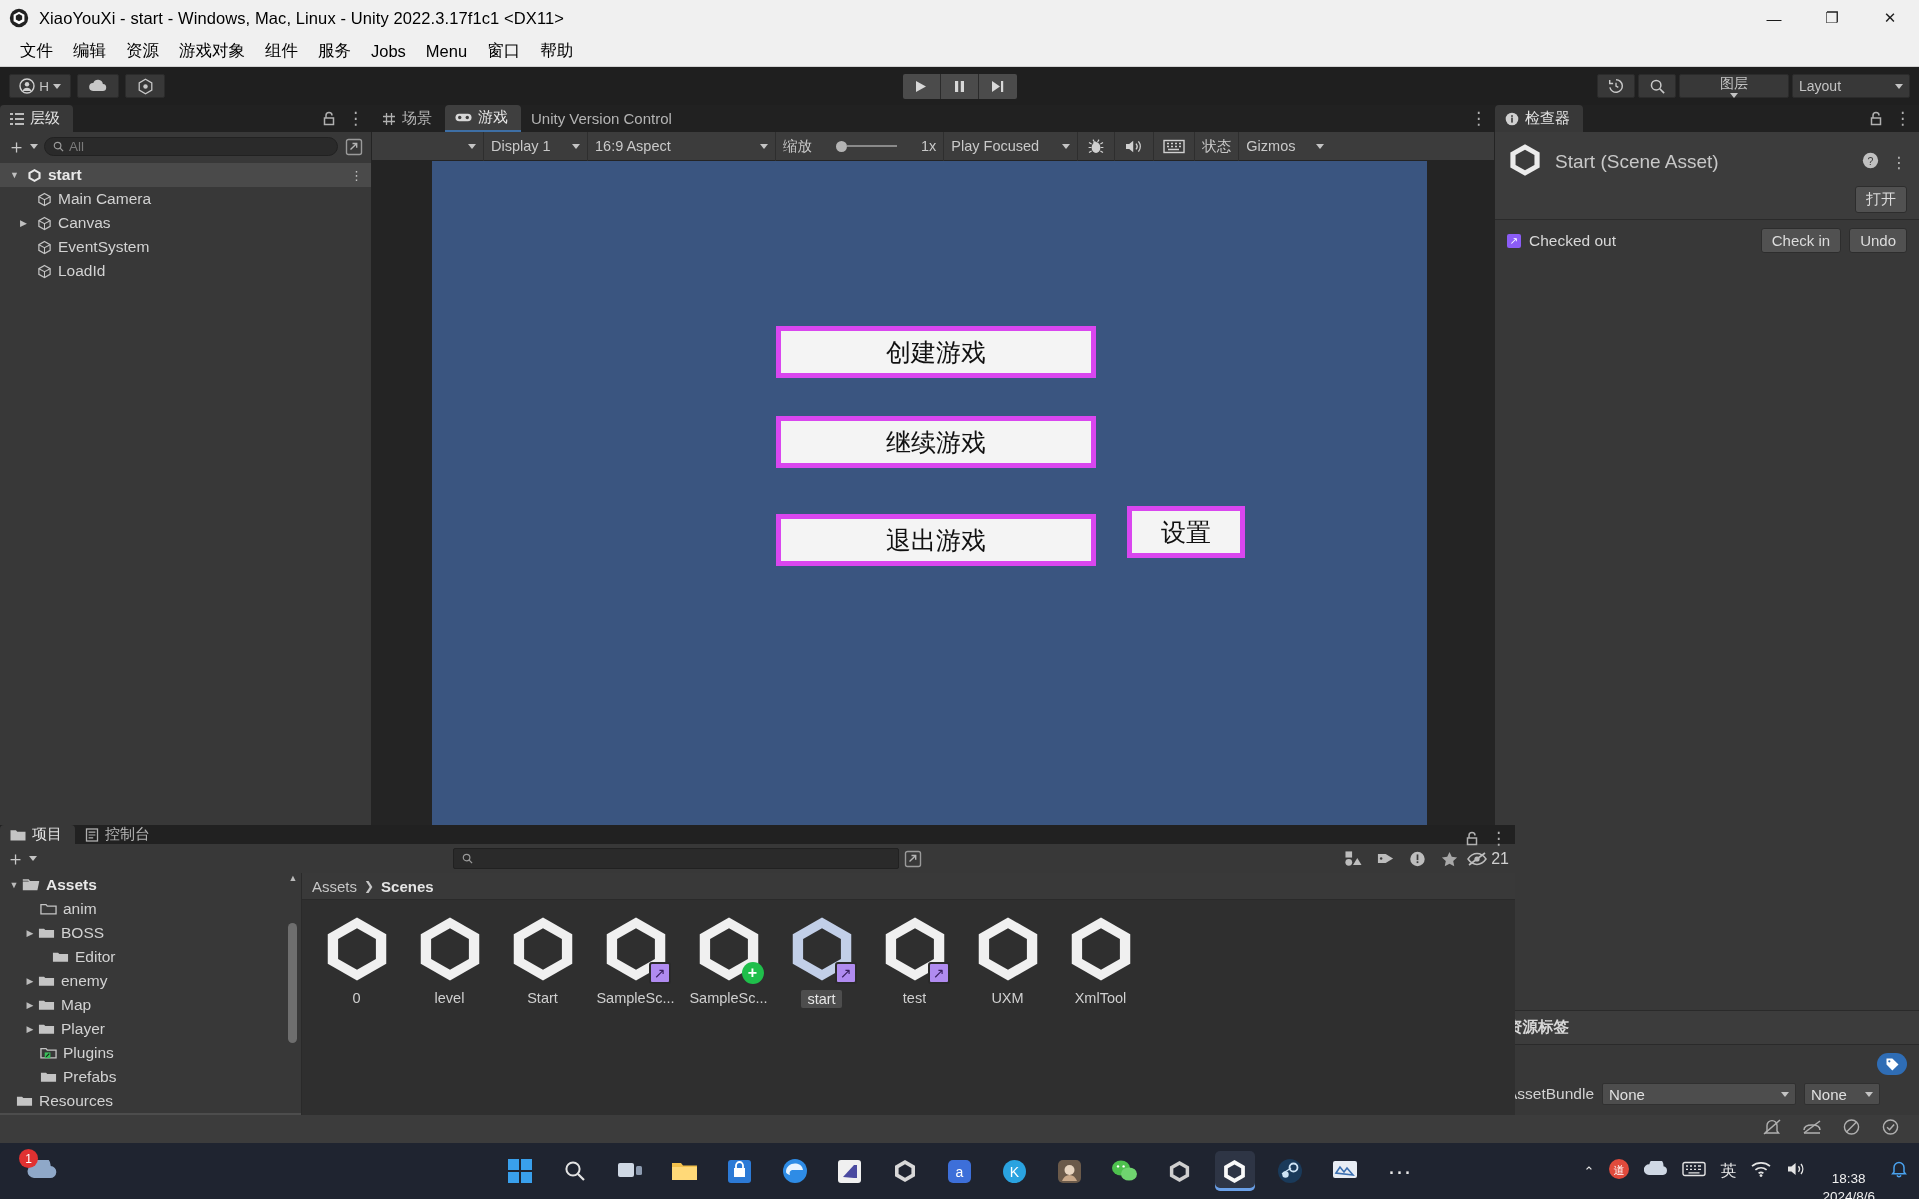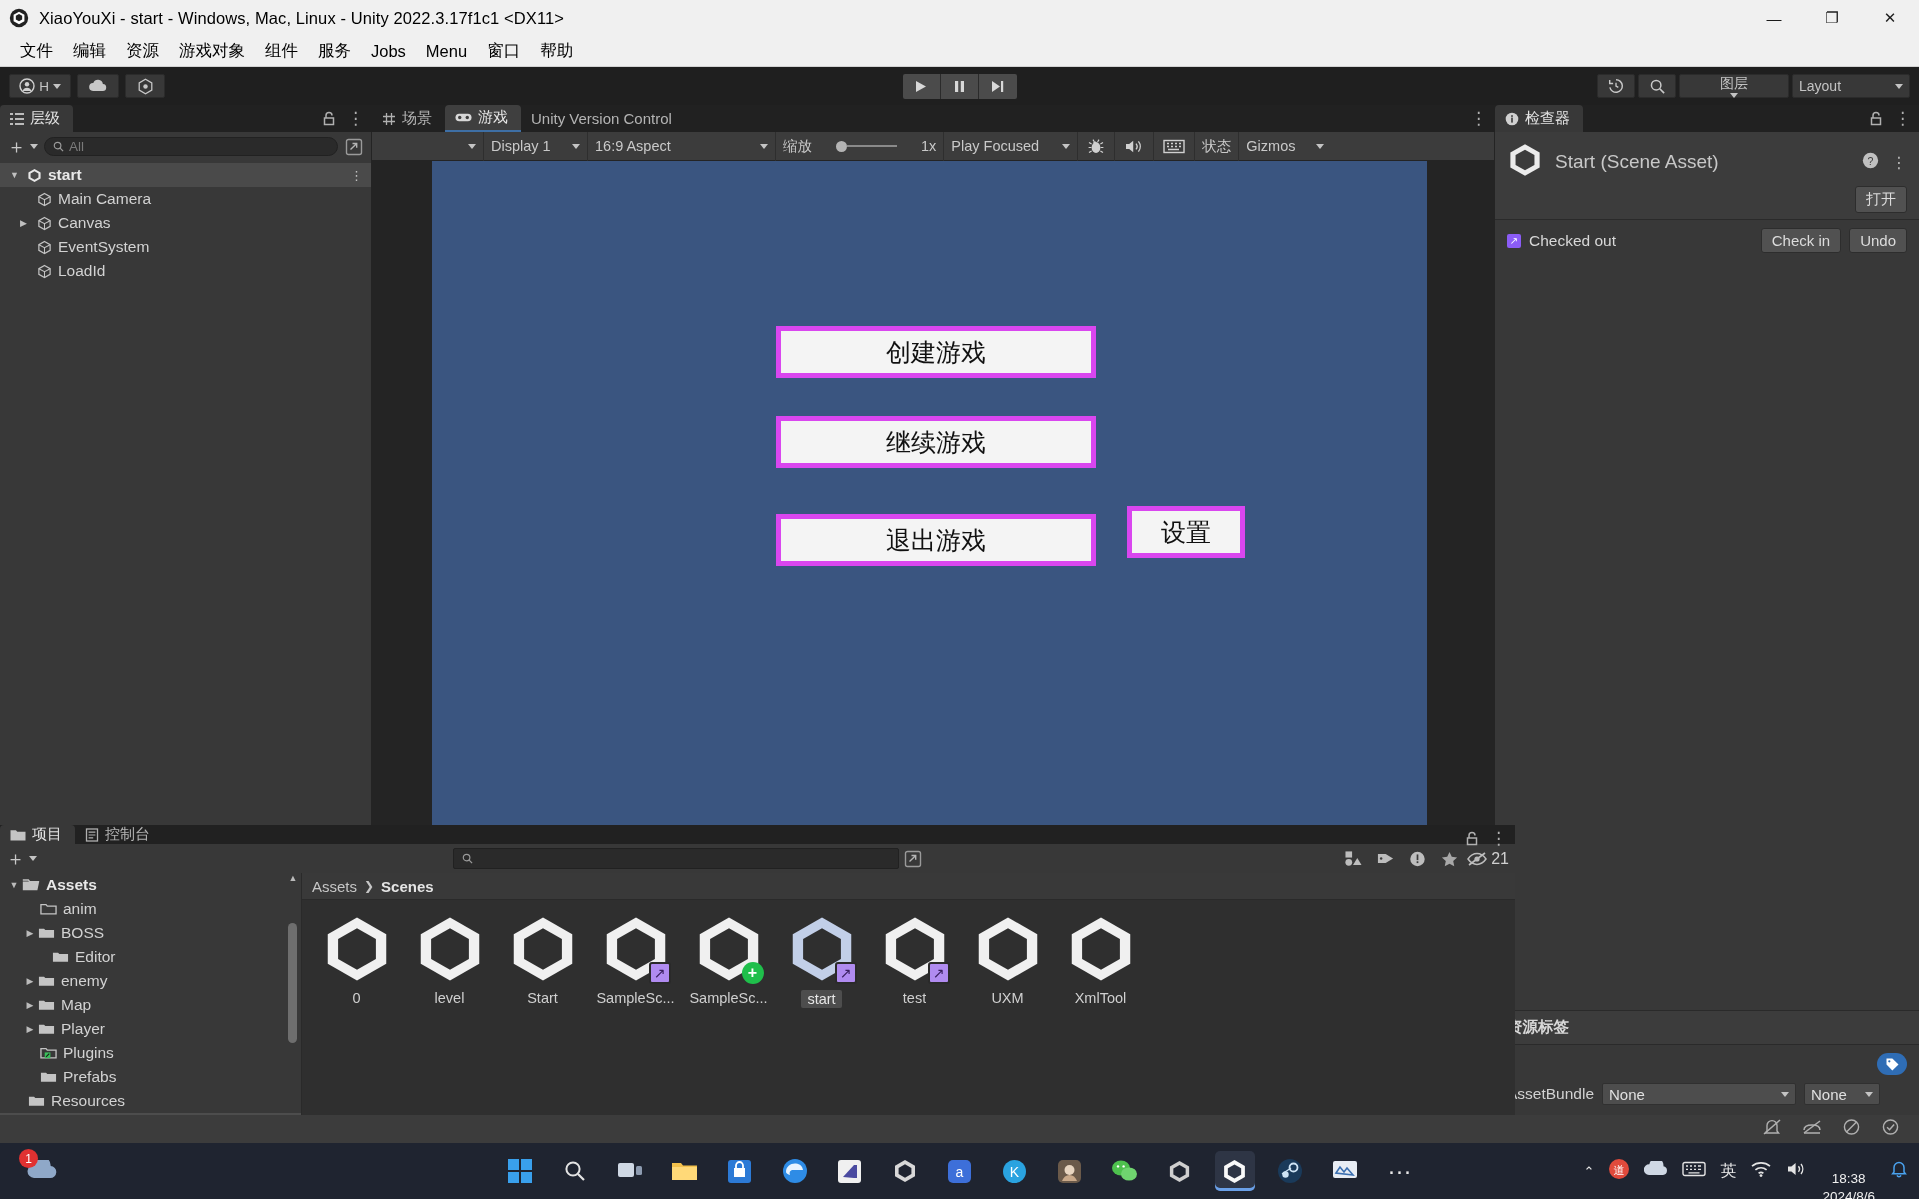--- a/index.html
+++ b/index.html
@@ -719,21 +719,21 @@
 
         <div class="trow" style="padding-left:40px;">
           <span style="margin-right:6px;display:flex;">
             <svg width="17" height="14" viewBox="0 0 18 14">
                 <path d="M1 2.4h5.4l1.3 1.5h9.3v8.2H1z" fill="#c4c4c4"></path>
               </svg>
           </span>
           <span>Prefabs</span>
         </div>
 
-        <div class="trow" style="padding-left:28px;">
+        <div class="trow" style="padding-left:16px;">
           <span style="margin-right:6px;display:flex;">
             <svg width="17" height="14" viewBox="0 0 18 14">
                 <path d="M1 2.4h5.4l1.3 1.5h9.3v8.2H1z" fill="#c4c4c4"></path>
               </svg>
           </span>
           <span>Resources</span>
         </div>
 
         <div class="trow sel" style="padding-left:40px;">
           <span style="margin-right:6px;display:flex;">

